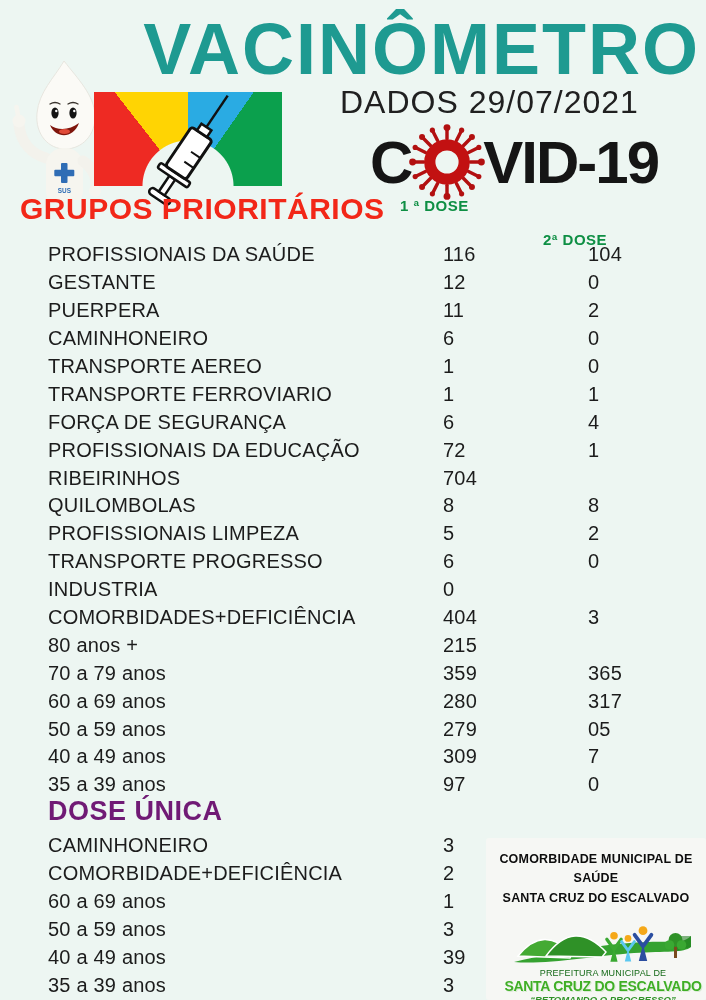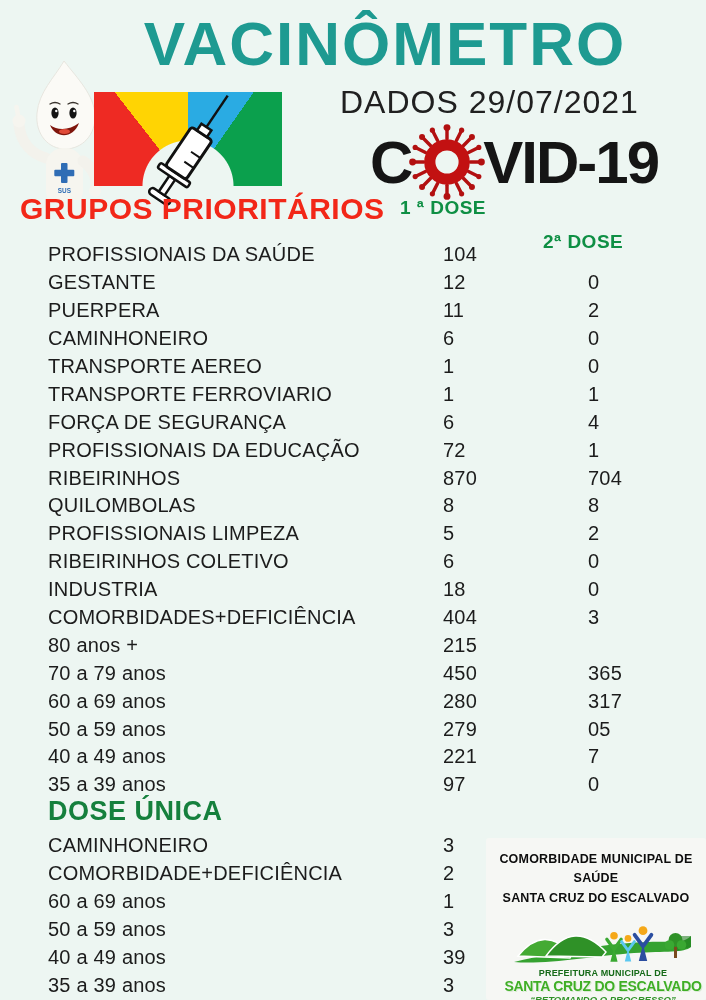--- a/index.html
+++ b/index.html
@@ -8,22 +8,22 @@
     position:relative;
     background:#edf6f2;
     font-family:"Liberation Sans", sans-serif;
     overflow:hidden;
     color:#1b1b1b;
   }
 
   
   .main-title {
     position:absolute; left:70px; top:8px; width:630px;
-    text-align:center;
-    font-size:62px; font-weight:700; letter-spacing:2px;
+    text-align:right;
+    font-size:72px; font-weight:700; letter-spacing:2px;
     color:#1e9a91;
   }
   .date-line {
     position:absolute; left:340px; top:84px; width:300px;
     text-align:left;
     font-size:32px; font-weight:300; letter-spacing:1px;
     color:#202020;
   }
 
   
@@ -57,21 +57,21 @@
   .virus { width:86px; height:86px; margin:0 -7px; flex:0 0 auto; }
 
   
   .groups-title {
     position:absolute; left:20px; top:192px;
     font-size:30px; font-weight:700; letter-spacing:0.5px;
     color:#f22718;
   }
   .dose-header {
     position:absolute; top:197px;
-    font-size:19px; font-weight:700; color:#0e8f44; letter-spacing:0.5px;
+    font-size:15px; font-weight:700; color:#0e8f44; letter-spacing:0.5px;
   }
   .dose1-header { left:400px; }
   .dose2-header { left:543px;margin-top:34px; }
 
   
   .priority-table { position:absolute; left:48px; top:241px; width:640px; }
   .priority-table .row {
     display:grid; grid-template-columns:395px 145px 1fr;
     height:27.9px; align-items:center;
   }
@@ -80,37 +80,37 @@
     display:grid; grid-template-columns:395px 1fr;
     height:28px; align-items:center;
   }
   .cell {
     font-size:20px; font-weight:300; color:#1c1c1c;
     white-space:nowrap; letter-spacing:0.2px;
   }
   .single-title {
     position:absolute; left:48px; top:796px;
     font-size:27px; font-weight:700; letter-spacing:0.5px;
-    color:#15803d;
+    color:#701a75;
   }
 
   
   .footer-panel {
     position:absolute; left:486px; top:838px; width:220px; height:162px;
     background:#f6f7f4; border-radius:3px;
   }
   .secretaria {
     padding-top:12px; text-align:center;
     font-size:12.5px; font-weight:700; line-height:1.55;
     color:#0d0d0d; letter-spacing:0.2px;
   }
   .muni-logo { position:relative; margin-top:4px; height:104px; }
   .muni-logo svg { position:absolute; left:28px; top:0; }
   .logo-text { position:absolute; left:18px; top:56px; width:198px; text-align:center; }
-  .logo-line1 { font-size:9px;  font-weight:700; color:#166a18; letter-spacing:0.2px; }
+  .logo-line1 { font-size:9px;  font-weight:400; color:#166a18; letter-spacing:0.2px; }
   .logo-line2 { font-size:14px; font-weight:700; color:#3fae25;
                 text-shadow:0 0 1px #fff, 1px 1px 0 #d7e9d2; letter-spacing:-0.3px; }
   .logo-line3 { font-size:9.5px; font-weight:700; font-style:italic; color:#2f9127; }
 </style>
 </head>
 <body>
 
 <div class="main-title">VACINÔMETRO</div>
 
 <div class="mascot">
@@ -207,20 +207,21 @@
 </div>
 
 <div class="groups-title">GRUPOS PRIORITÁRIOS</div>
 <div class="dose-header dose1-header">1 ª DOSE</div>
 <div class="dose-header dose2-header">2ª DOSE</div>
 
 <div class="priority-table">
 
     <div class="row">
       <div class="cell">PROFISSIONAIS DA SAÚDE</div>
+      <div class="cell">116</div>
       <div class="cell">104</div>
     </div>
 
     <div class="row">
       <div class="cell">GESTANTE</div>
       <div class="cell">12</div>
       <div class="cell">0</div>
     </div>
 
     <div class="row">
@@ -254,80 +255,78 @@
     </div>
 
     <div class="row">
       <div class="cell">PROFISSIONAIS DA EDUCAÇÃO</div>
       <div class="cell">72</div>
       <div class="cell">1</div>
     </div>
 
     <div class="row">
       <div class="cell">RIBEIRINHOS</div>
-      <div class="cell">870</div>
       <div class="cell">704</div>
     </div>
 
     <div class="row">
       <div class="cell">QUILOMBOLAS</div>
       <div class="cell">8</div>
       <div class="cell">8</div>
     </div>
 
     <div class="row">
       <div class="cell">PROFISSIONAIS LIMPEZA</div>
       <div class="cell">5</div>
       <div class="cell">2</div>
     </div>
 
     <div class="row">
-      <div class="cell">RIBEIRINHOS COLETIVO</div>
+      <div class="cell">TRANSPORTE PROGRESSO</div>
       <div class="cell">6</div>
       <div class="cell">0</div>
     </div>
 
     <div class="row">
       <div class="cell">INDUSTRIA</div>
-      <div class="cell">18</div>
       <div class="cell">0</div>
     </div>
 
     <div class="row">
       <div class="cell">COMORBIDADES+DEFICIÊNCIA</div>
       <div class="cell">404</div>
       <div class="cell">3</div>
     </div>
 
     <div class="row">
       <div class="cell">80 anos +</div>
       <div class="cell">215</div>
     </div>
 
     <div class="row">
       <div class="cell">70 a 79 anos</div>
-      <div class="cell">450</div>
+      <div class="cell">359</div>
       <div class="cell">365</div>
     </div>
 
     <div class="row">
       <div class="cell">60 a 69 anos</div>
       <div class="cell">280</div>
       <div class="cell">317</div>
     </div>
 
     <div class="row">
       <div class="cell">50 a 59 anos</div>
       <div class="cell">279</div>
       <div class="cell">05</div>
     </div>
 
     <div class="row">
       <div class="cell">40 a 49 anos</div>
-      <div class="cell">221</div>
+      <div class="cell">309</div>
       <div class="cell">7</div>
     </div>
 
     <div class="row">
       <div class="cell">35 a 39 anos</div>
       <div class="cell">97</div>
       <div class="cell">0</div>
     </div>
   </div>
 

